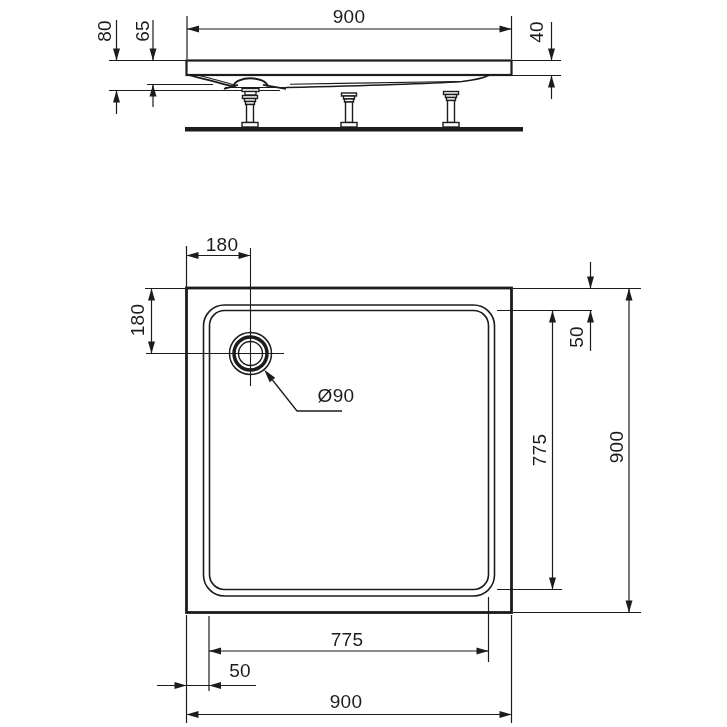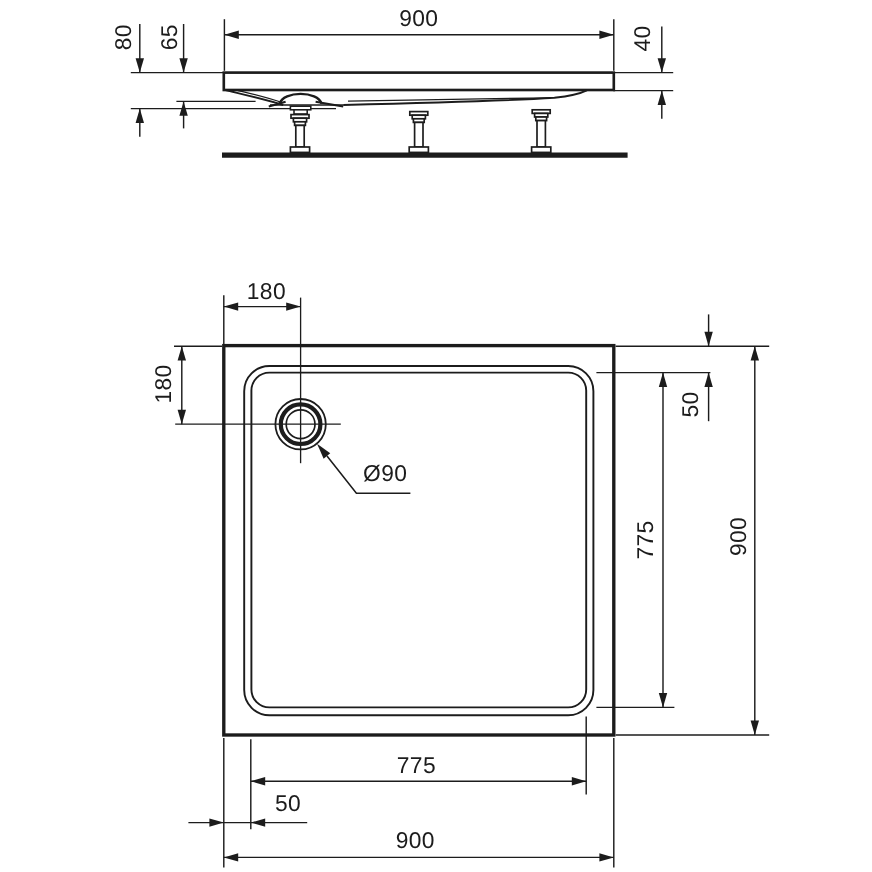--- a/index.html
+++ b/index.html
@@ -174,21 +174,21 @@
     </g>
   </svg>
 
   <div class="dim-label rot" style="left:104px;top:31px">80</div>
   <div class="dim-label rot" style="left:142px;top:31px">65</div>
   <div class="dim-label" style="left:349px;top:16px">900</div>
   <div class="dim-label rot" style="left:536px;top:32px">40</div>
 
   <div class="dim-label" style="left:222px;top:244px">180</div>
   <div class="dim-label rot" style="left:137px;top:320px">180</div>
-  <div class="dim-label" style="left:321px;top:395px">Ø90</div>
+  <div class="dim-label" style="left:336px;top:395px">Ø90</div>
   <div class="dim-label rot" style="left:576px;top:337px">50</div>
   <div class="dim-label rot" style="left:539px;top:450px">775</div>
   <div class="dim-label rot" style="left:616px;top:447px">900</div>
   <div class="dim-label" style="left:347px;top:639px">775</div>
   <div class="dim-label" style="left:240px;top:670px">50</div>
   <div class="dim-label" style="left:346px;top:701px">900</div>
 
 </div>
 
 </body></html>

